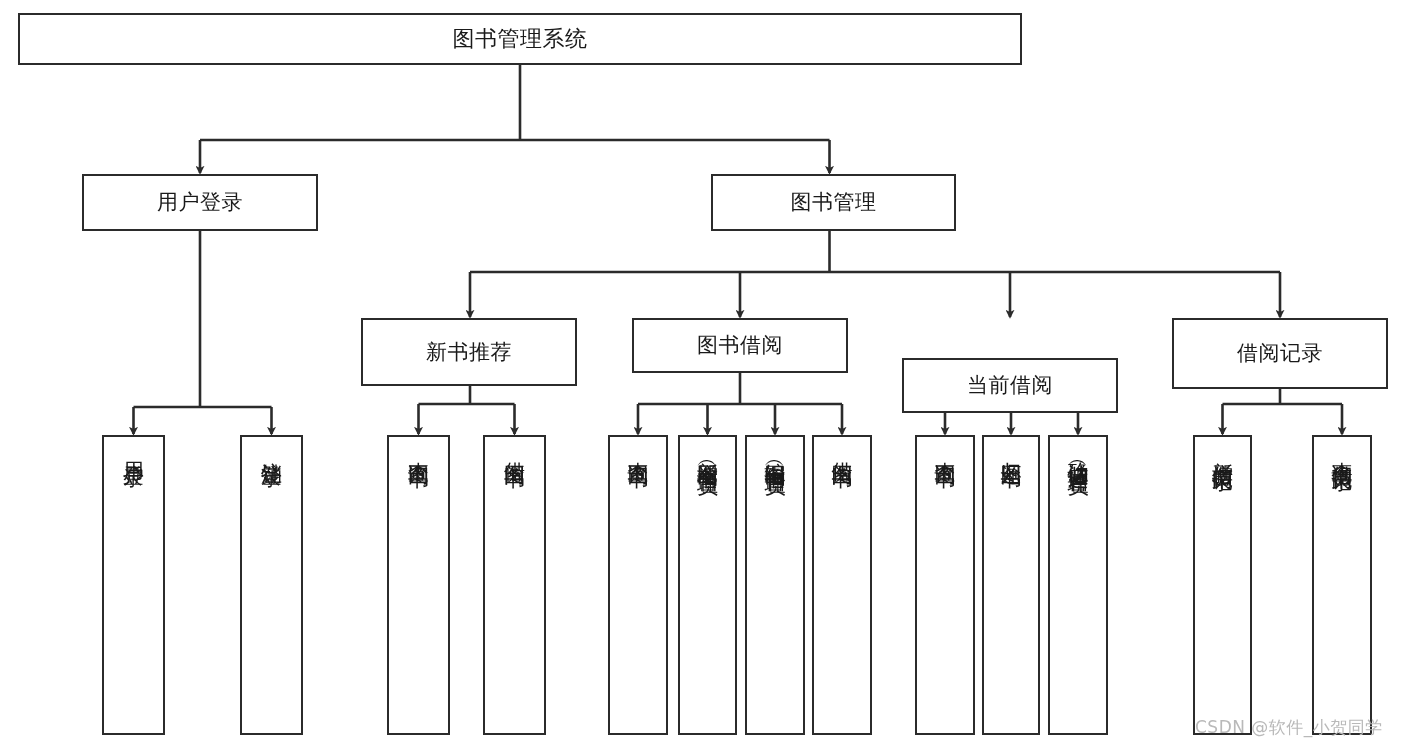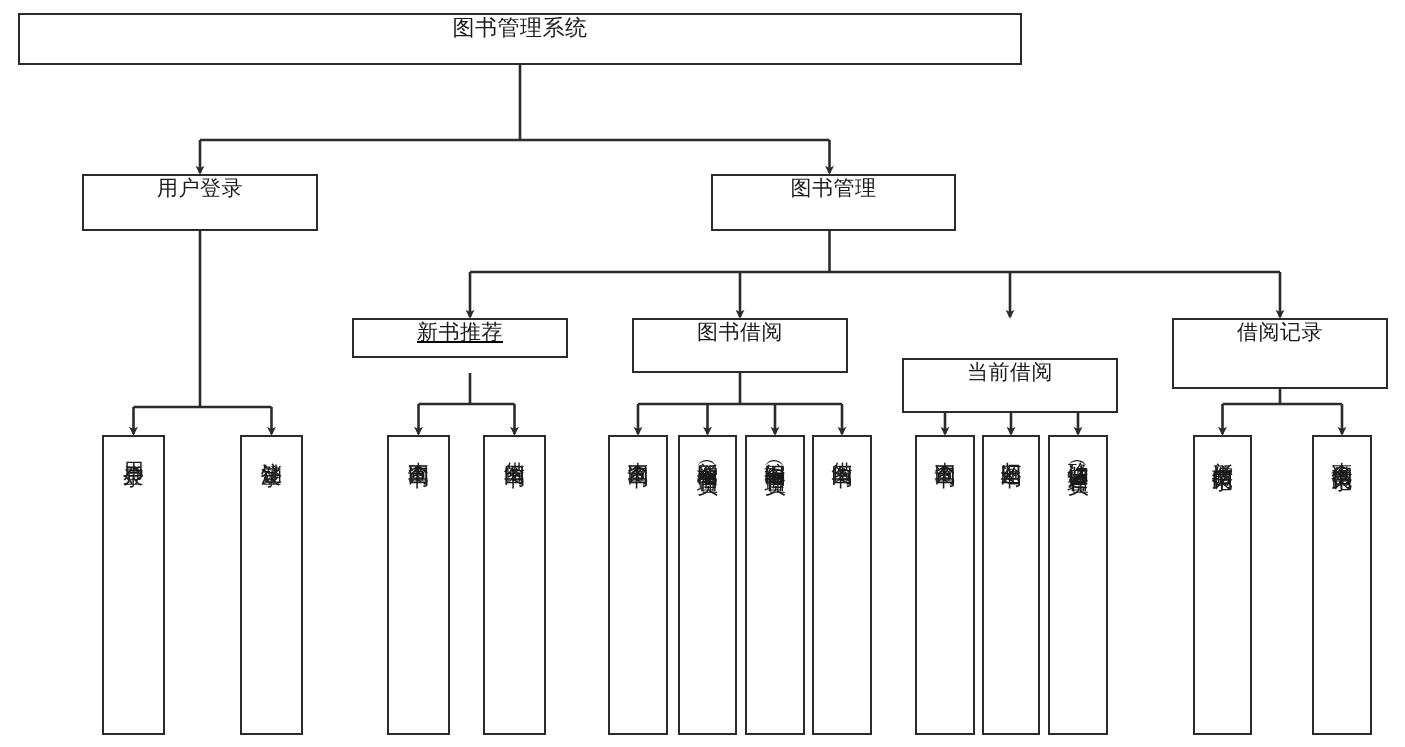--- a/index.html
+++ b/index.html
@@ -25,21 +25,21 @@
     width: 1405px;
     height: 747px;
     pointer-events: none;
   }
   .node-box {
     position: absolute;
     box-sizing: border-box;
     border: 2px solid #2b2b2b;
     background: #ffffff;
     display: flex;
-    align-items: flex-start;
+    align-items: center;
     justify-content: center;
     overflow: hidden;
   }
   .node-label {
     color: #1a1a1a;
     line-height: 1.16;
     text-align: center;
     white-space: pre-line;
     letter-spacing: 0.5px;
   }
@@ -123,21 +123,21 @@
   <div id="nodes-group">
       <div class="node-box horizontal root" style="left: 18px; top: 13px; width: 1004px; height: 52px;">
         <span class="node-label">图书管理系统</span>
       </div>
       <div class="node-box horizontal" style="left: 82px; top: 174px; width: 236px; height: 57px;">
         <span class="node-label">用户登录</span>
       </div>
       <div class="node-box horizontal" style="left: 711px; top: 174px; width: 245px; height: 57px;">
         <span class="node-label">图书管理</span>
       </div>
-      <div class="node-box horizontal" style="left: 352px; top: 318px; width: 216px; height: 40px; text-decoration: underline;">
+      <div class="node-box horizontal" style="left: 361px; top: 318px; width: 216px; height: 68px;">
         <span class="node-label">新书推荐</span>
       </div>
       <div class="node-box horizontal" style="left: 632px; top: 318px; width: 216px; height: 55px;">
         <span class="node-label">图书借阅</span>
       </div>
       <div class="node-box horizontal" style="left: 902px; top: 318px; width: 216px; height: 55px; margin-top: 40px;">
         <span class="node-label">当前借阅</span>
       </div>
       <div class="node-box horizontal" style="left: 1172px; top: 318px; width: 216px; height: 71px;">
         <span class="node-label">借阅记录</span>
@@ -176,14 +176,15 @@
         <span class="node-label">确认归还（管理员）</span>
       </div>
       <div class="node-box vertical" style="left: 1193px; top: 435px; width: 59px; height: 300px;">
         <span class="node-label">新增借阅记录</span>
       </div>
       <div class="node-box vertical" style="left: 1312px; top: 435px; width: 60px; height: 300px;">
         <span class="node-label">查询借阅记录</span>
       </div>
     </div>
 
+  <div class="watermark" style="left: 1195px; top: 716px;">CSDN @软件_小贺同学</div>
 
 </div>
 
 </body></html>

